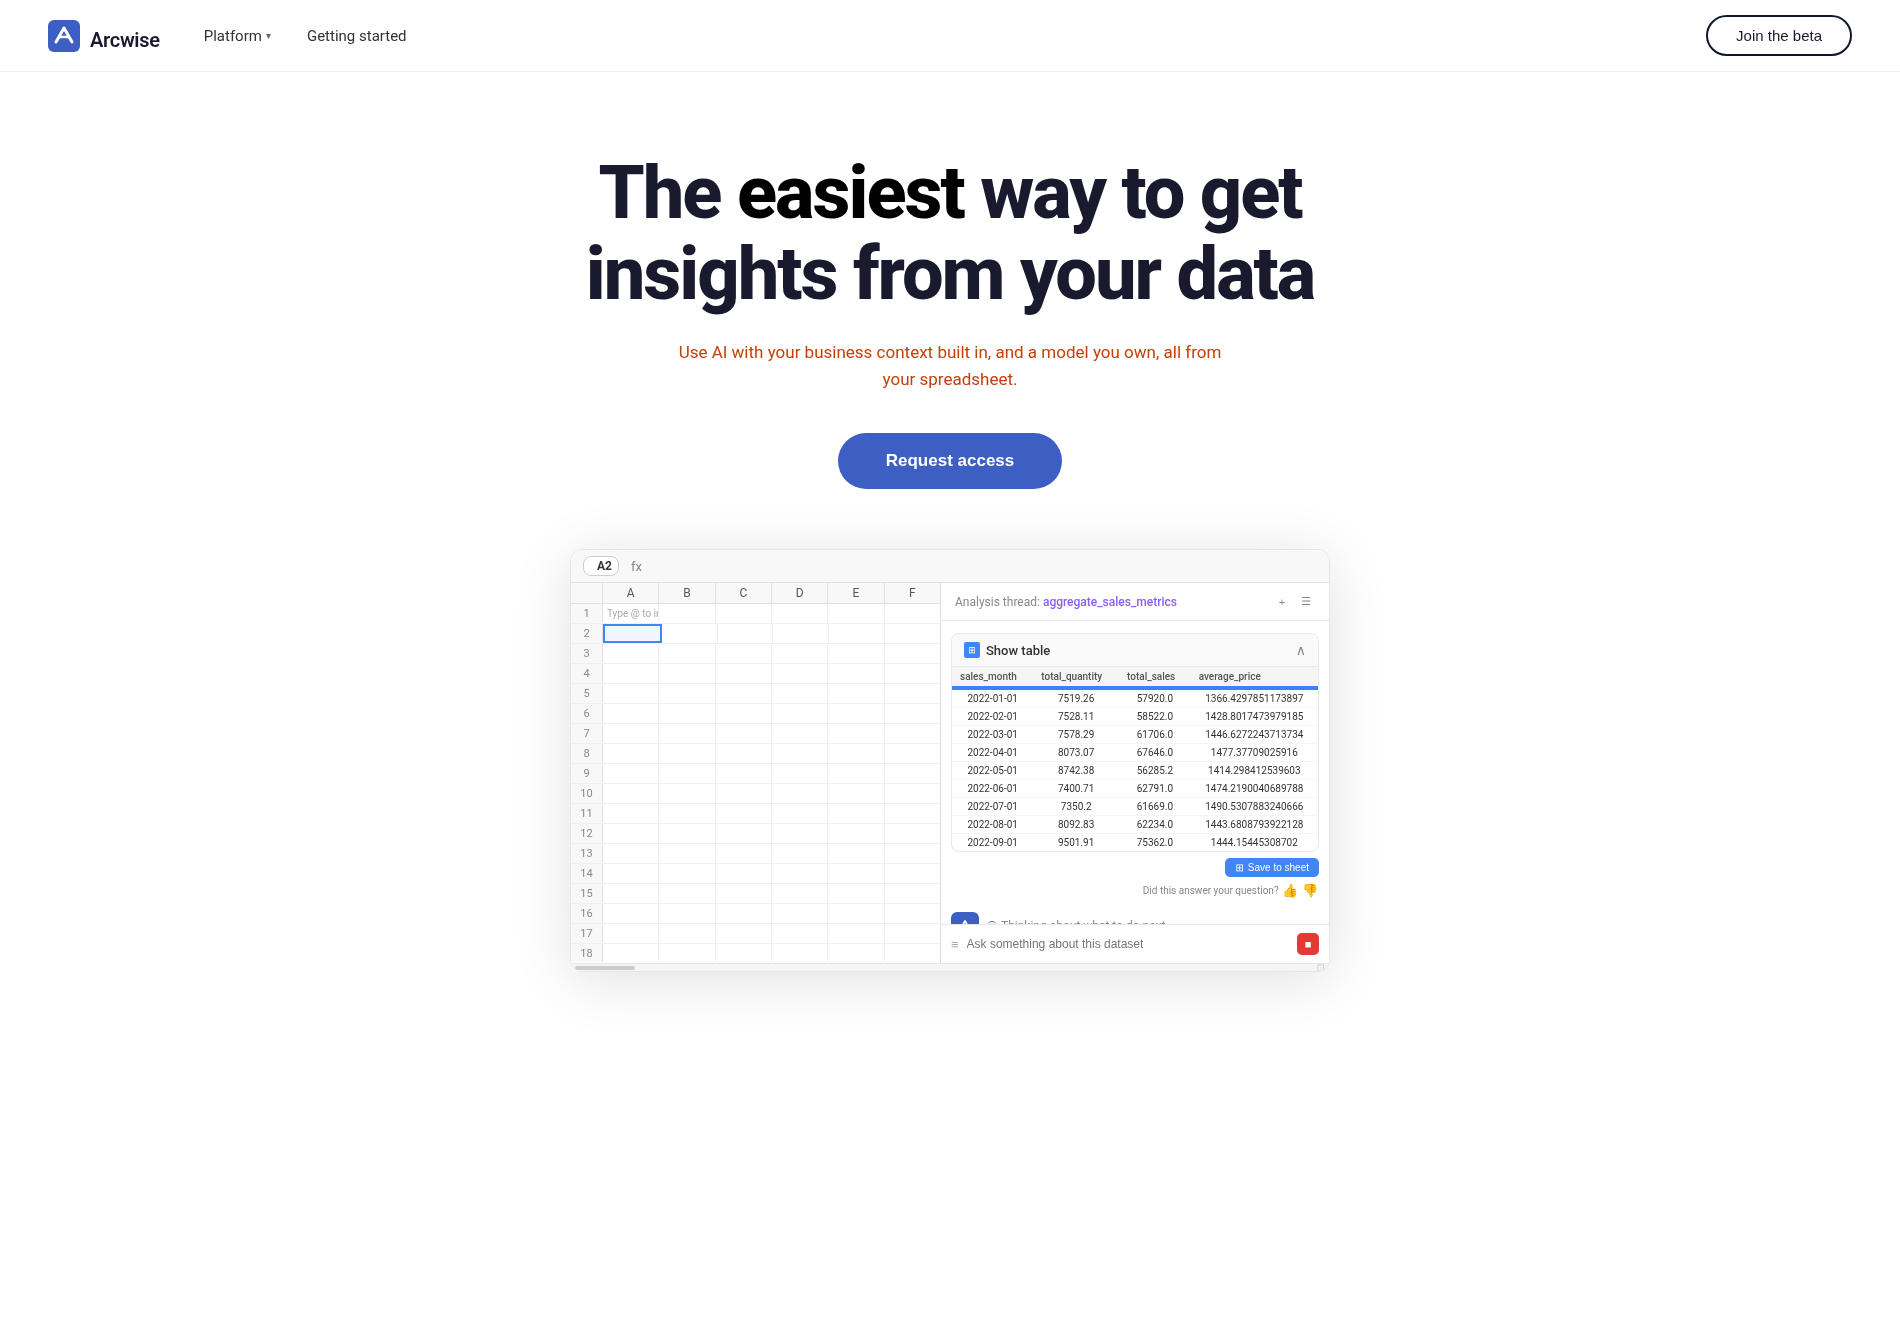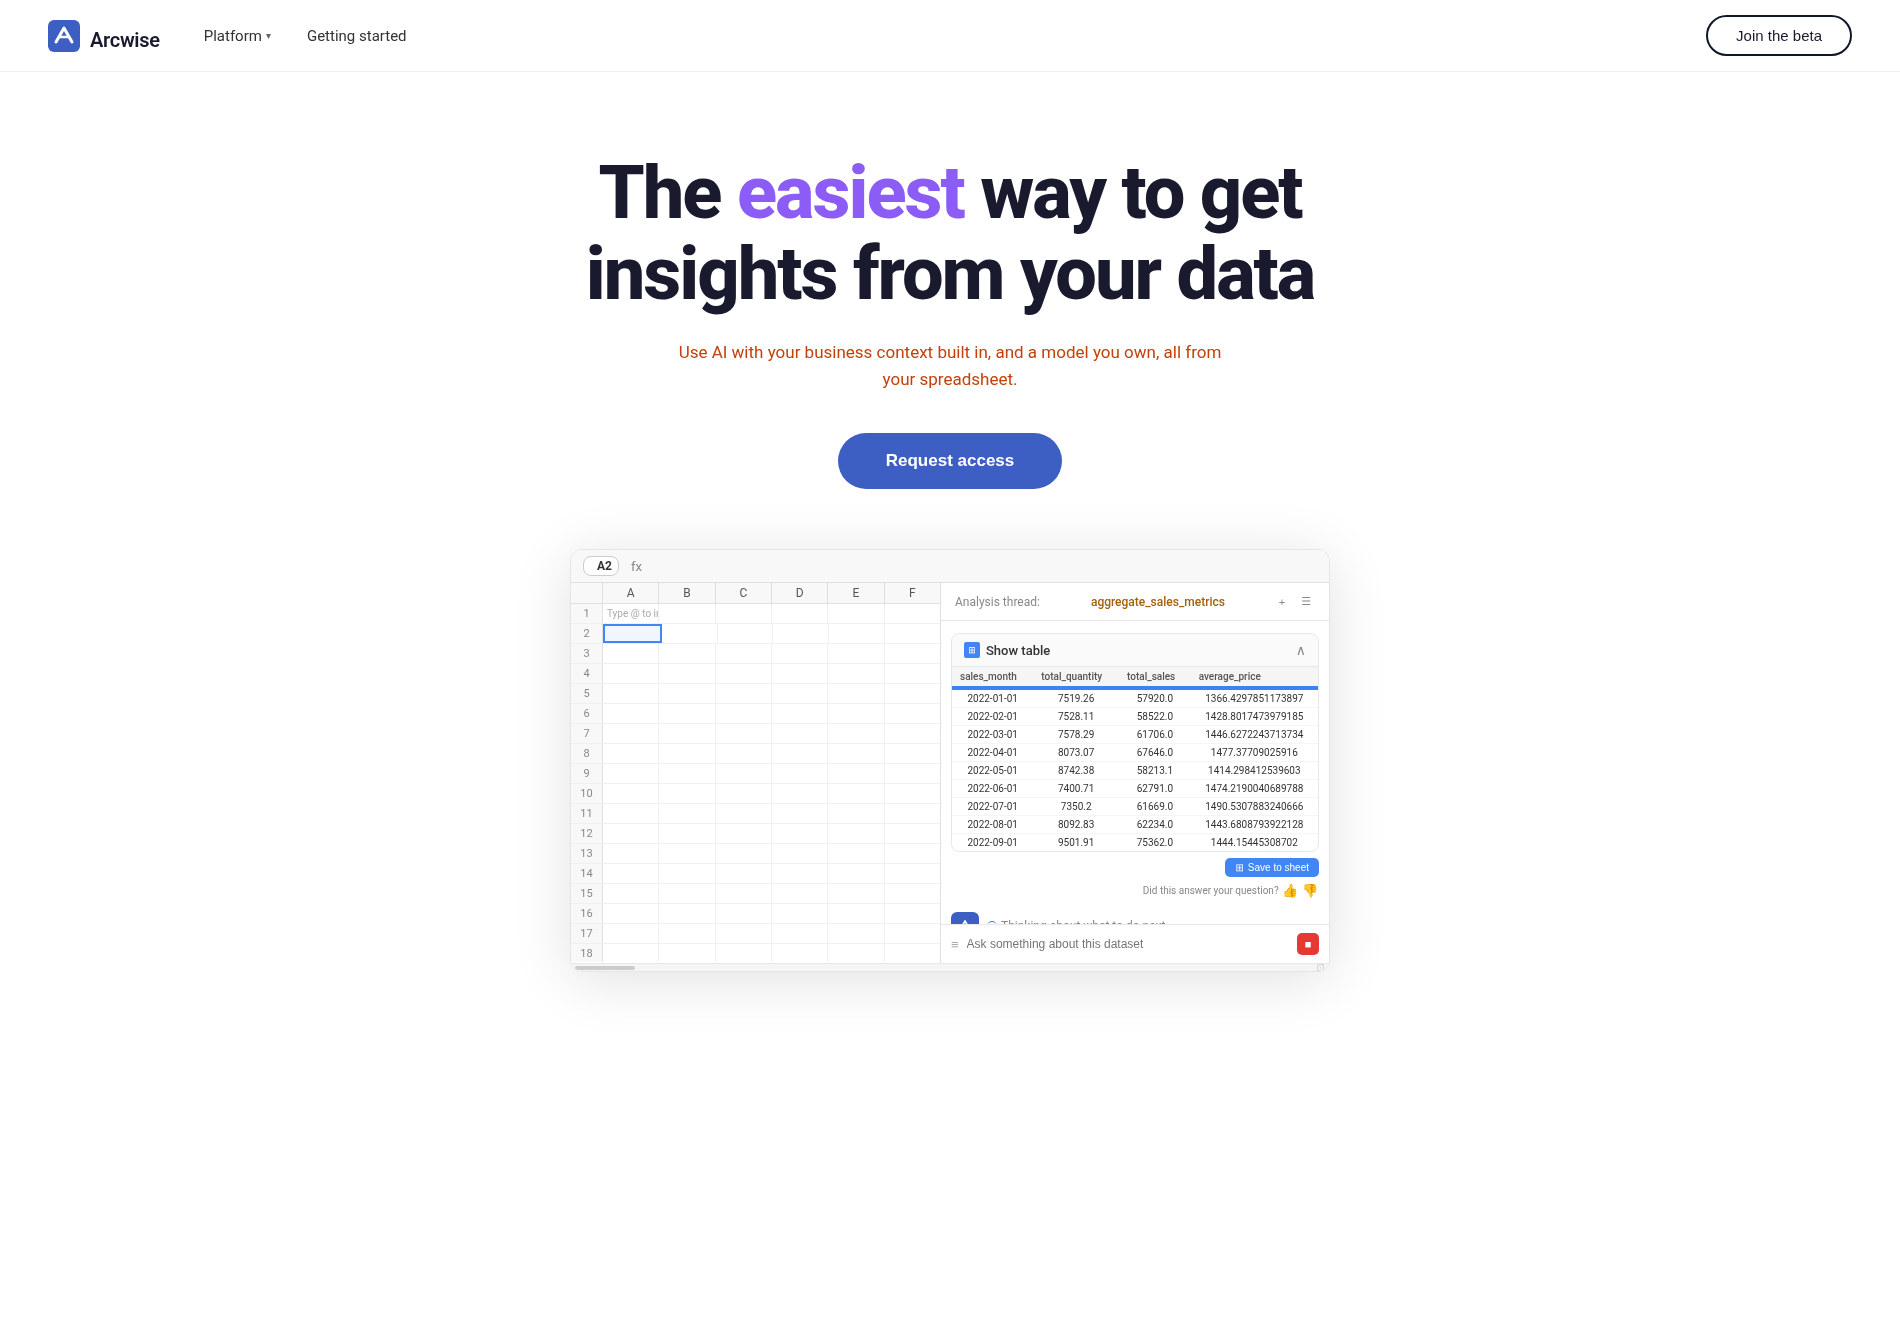--- a/index.html
+++ b/index.html
@@ -99,21 +99,21 @@
       font-size: 74px;
       font-weight: 800;
       line-height: 1.1;
       color: #1a1a2e;
       max-width: 900px;
       margin-bottom: 24px;
       letter-spacing: -2px;
     }
 
     .hero-title .accent {
-      color: #8b5cf6;
+      color: #000000;
     }
 
     .hero-subtitle {
       font-size: 17px;
       color: #c2410c;
       max-width: 560px;
       line-height: 1.6;
       margin-bottom: 40px;
     }
 
@@ -274,23 +274,22 @@
       justify-content: space-between;
       font-size: 12px;
       color: #555;
     }
 
     .chat-thread-label {
       color: #888;
     }
 
     .chat-thread-name {
-      color: #a16207;
+      color: #8b5cf6;
       font-weight: 500;
-      margin-left: 48px;
     }
 
     .chat-header-actions {
       display: flex;
       gap: 8px;
       align-items: center;
     }
 
     .chat-action-btn {
       font-size: 11px;
@@ -793,21 +792,21 @@
                   </tr>
                   <tr>
                     <td>2022-04-01</td>
                     <td>8073.07</td>
                     <td>67646.0</td>
                     <td>1477.37709025916</td>
                   </tr>
                   <tr>
                     <td>2022-05-01</td>
                     <td>8742.38</td>
-                    <td>58213.1</td>
+                    <td>56285.2</td>
                     <td>1414.298412539603</td>
                   </tr>
                   <tr>
                     <td>2022-06-01</td>
                     <td>7400.71</td>
                     <td>62791.0</td>
                     <td>1474.2190040689788</td>
                   </tr>
                   <tr>
                     <td>2022-07-01</td>

